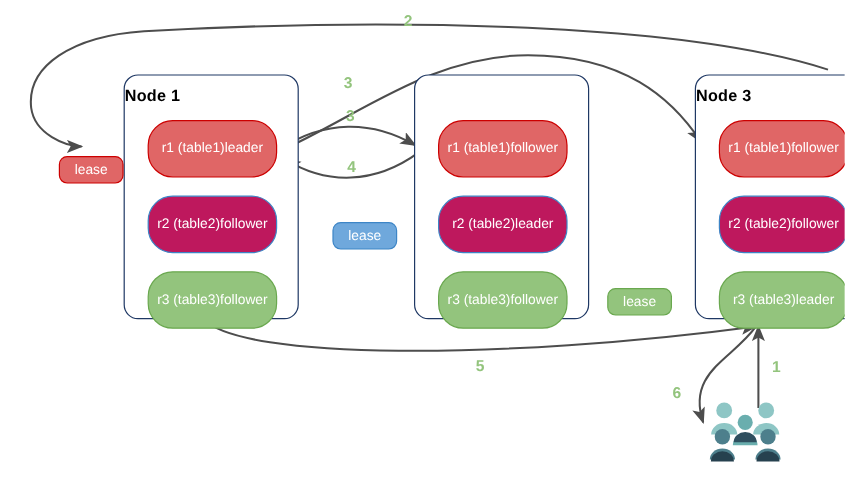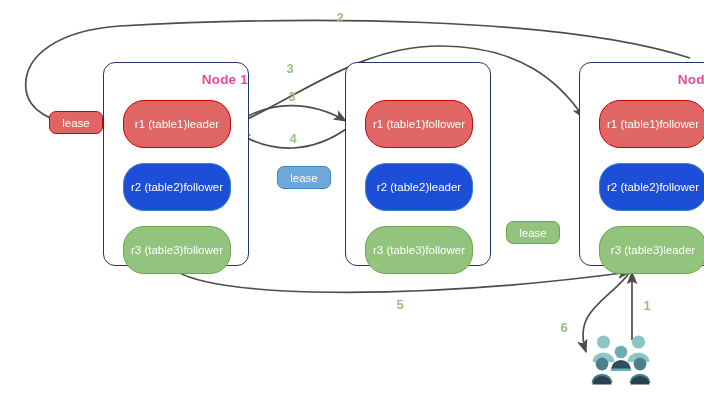--- a/index.html
+++ b/index.html
@@ -31,61 +31,62 @@
     background: #ffffff;
     border: 1.6px solid #1f3864;
     border-radius: 12px;
     box-sizing: border-box;
   }
   .node-title {
     position: absolute;
     left: 0;
     right: 0;
     top: 9px;
-    text-align: right;
+    text-align: left;
     font-size: 13.5px;
     font-weight: bold;
-    color: #ec4899;
+    color: #000000;
     letter-spacing: 0.2px;
   }
   .replica {
     position: absolute;
     left: 19px;
     width: 108px;
     height: 48px;
     border-radius: 21px;
     box-sizing: border-box;
     display: flex;
     flex-direction: row;
     align-items: center;
     justify-content: center;
     font-size: 11.5px;
     line-height: 14px;
     color: #ffffff;
     text-align: center;
   }
   .rep-red   { background: #e06666; border: 1.6px solid #cc0000; }
-  .rep-blue  { background: #1d4ed8; border: 1.6px solid #3d85c6; }
+  .rep-blue  { background: #be185d; border: 1.6px solid #3d85c6; }
   .rep-green { background: #93c47d; border: 1.6px solid #6aa84f; text-align: right; }
 
   .rep-r1 { top: 37px; }
   .rep-r2 { top: 100px; }
   .rep-r3 { top: 163px; }
 
   .lease {
     position: absolute;
     border-radius: 7px;
     box-sizing: border-box;
     display: flex;
     align-items: center;
     justify-content: center;
     font-size: 11.5px;
     color: #ffffff;
     width: 54px;
     height: 23px;
+    margin-top: 19px;
   }
   .lease-red   { background: #e06666; border: 1.6px solid #cc0000; }
   .lease-blue  { background: #6fa8dc; border: 1.6px solid #3d85c6; }
   .lease-green { background: #93c47d; border: 1.6px solid #6aa84f; }
 
   .edge-label {
     position: absolute;
     font-size: 13px;
     font-weight: bold;
     color: #93c47d;

